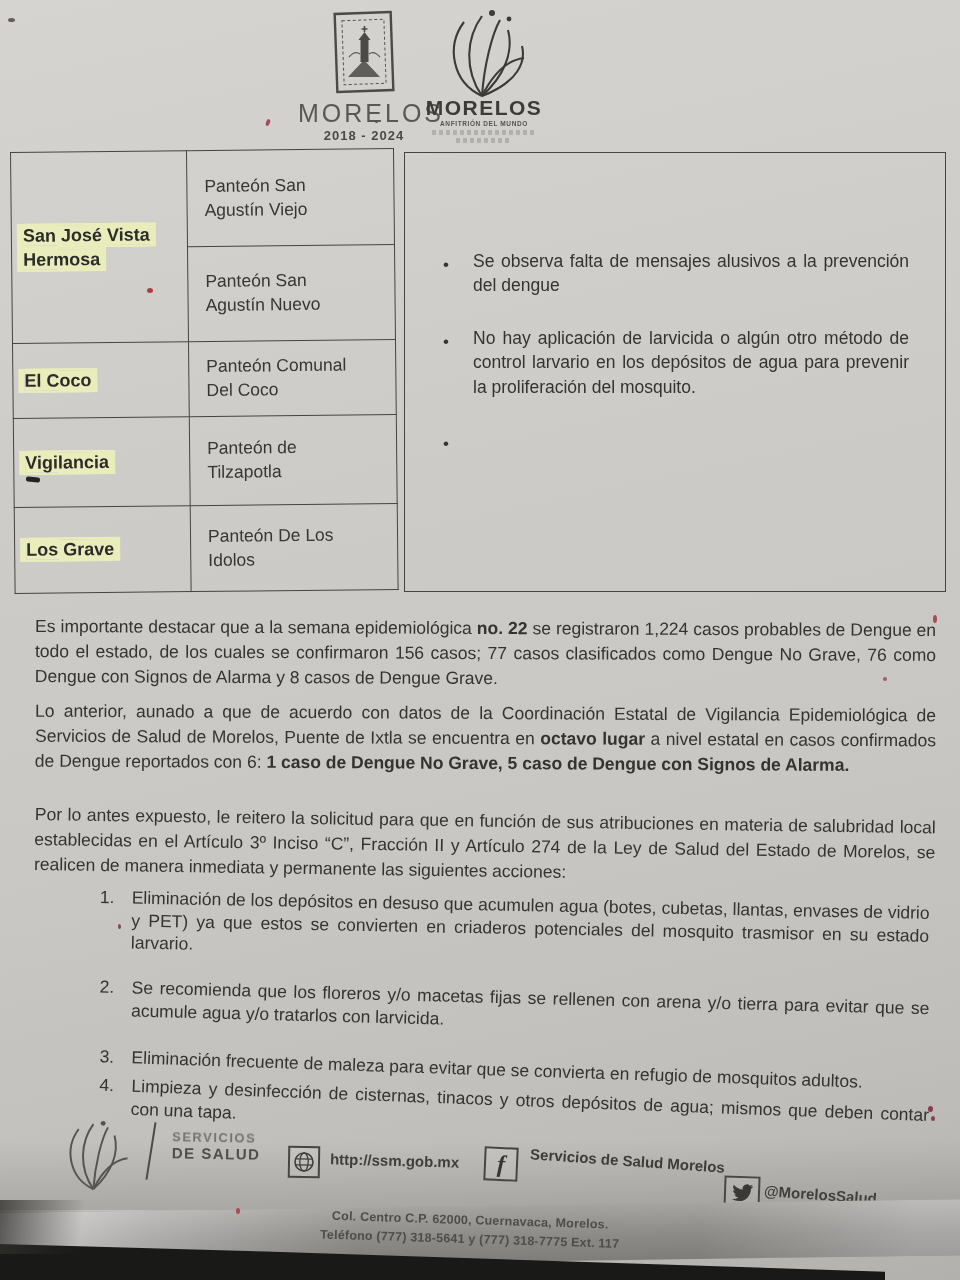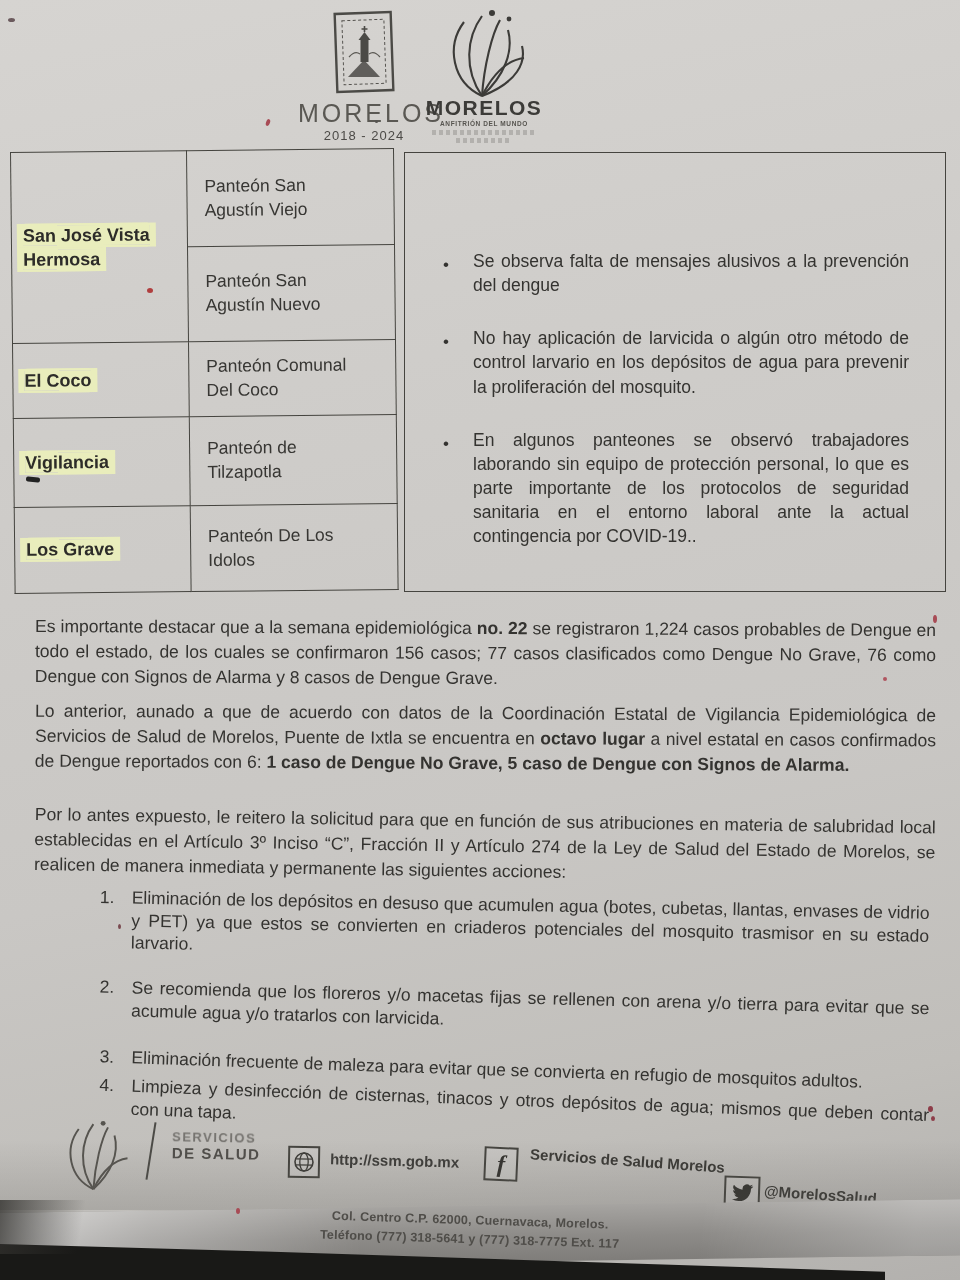--- a/index.html
+++ b/index.html
@@ -6,21 +6,21 @@
   html,body { background:#777; }
   .page {
     position:relative; width:960px; height:1280px; overflow:hidden;
     font-family:"Liberation Sans", sans-serif; color:#333231;
     background:linear-gradient(168deg,#d6d4d1 0%, #cfcdca 30%, #c9c7c4 62%, #c0beba 85%, #b3b1ae 100%);
   }
   
   .hdr { position:absolute; top:6px; left:0; width:100%; height:145px; }
   .logo-left { position:absolute; left:298px; top:4px; width:132px; text-align:center; color:#55534f; }
   .logo-left .title { font-size:25px; letter-spacing:3px; margin-top:3px; color:#5a5853; }
-  .logo-left .sub { font-size:13px; font-weight:400; letter-spacing:1px; color:#4c4a47; }
+  .logo-left .sub { font-size:13px; font-weight:700; letter-spacing:1px; color:#4c4a47; }
   .logo-right { position:absolute; left:424px; top:0; width:120px; text-align:center; }
   .logo-right .title { font-size:21px; font-weight:800; letter-spacing:1.5px; color:#3c3b38; margin-top:-6px; }
   .logo-right .sub { font-size:6.5px; font-weight:700; letter-spacing:.6px; color:#56544f; }
   .smudge { height:5px; margin:3px auto 0; background:repeating-linear-gradient(90deg,#8d8b87 0 4px, transparent 4px 7px); opacity:.45; filter:blur(.7px); }
   .smudge.s1 { width:104px; } .smudge.s2 { width:56px; }
   
   .ctable { position:absolute; left:10px; top:152px; border-collapse:collapse; transform:rotate(-.6deg); transform-origin:left top; }
   .ctable td { border:1.7px solid #45443f; vertical-align:middle; }
   .ctable td.loc { width:176px; padding:6px 26px 6px 11px; font-weight:700; font-size:18px; color:#2d2c29; line-height:1.35; }
   .ctable td.cem { width:207px; padding:6px 40px 6px 17px; font-size:17.5px; color:#373633; line-height:1.35; }
@@ -129,21 +129,21 @@
       <td class="cem">Panteón De Los Idolos</td>
     </tr>
   </tbody>
     </table>
   <div class="dash-mark"></div>
 
   <div class="obsbox">
     <ul>
       <li><span class="bullet">•</span><span>Se observa falta  de mensajes alusivos a la prevención del dengue</span></li>
       <li><span class="bullet">•</span><span>No hay aplicación de larvicida o algún otro método de control larvario en los depósitos de agua para prevenir la proliferación del mosquito.</span></li>
-      <li><span class="bullet">•</span><span>En algunos panteones se observó trabajadores laborando sin equipo de protección personal, lo que es parte importante de los protocolos de seguridad sanitaria en el entorno laboral  ante la actual contingencia por COVID-19..</span></li>
+      <li><span class="bullet">•</span></li>
     </ul>
   </div>
 
   <p class="para p1"><span>Es importante destacar que a la semana epidemiológica </span><span class="b">no. 22</span><span> se registraron 1,224 casos probables de Dengue en todo el estado, de los cuales se confirmaron 156 casos; 77 casos clasificados como Dengue No Grave, 76 como Dengue con Signos de Alarma y 8 casos de Dengue Grave.</span></p>
   <p class="para p2"><span>Lo anterior, aunado a que de acuerdo con datos de la Coordinación Estatal de Vigilancia Epidemiológica de Servicios de Salud de Morelos, Puente de Ixtla se encuentra en </span><span class="b">octavo lugar</span><span> a nivel estatal  en casos confirmados de Dengue reportados con 6: </span><span class="b">1 caso de Dengue No Grave, 5 caso de Dengue con Signos de Alarma.</span></p>
   <p class="para p3"><span>Por lo antes expuesto, le reitero la solicitud para que en función de sus atribuciones en materia de salubridad local establecidas en el Artículo 3º Inciso “C”, Fracción II y Artículo 274 de la Ley de Salud del Estado de Morelos, se realicen de manera inmediata y permanente las siguientes acciones:</span></p>
 
   <div class="actions">
     <div class="action a1"><span class="num">1.</span><span>Eliminación de los depósitos en desuso que acumulen agua (botes, cubetas, llantas, envases de vidrio y PET) ya que estos se convierten en criaderos potenciales del mosquito trasmisor en su estado larvario.</span></div>
     <div class="action a2"><span class="num">2.</span><span>Se recomienda que los floreros y/o macetas fijas se rellenen con arena y/o tierra para evitar que se acumule agua y/o tratarlos con larvicida.</span></div>

